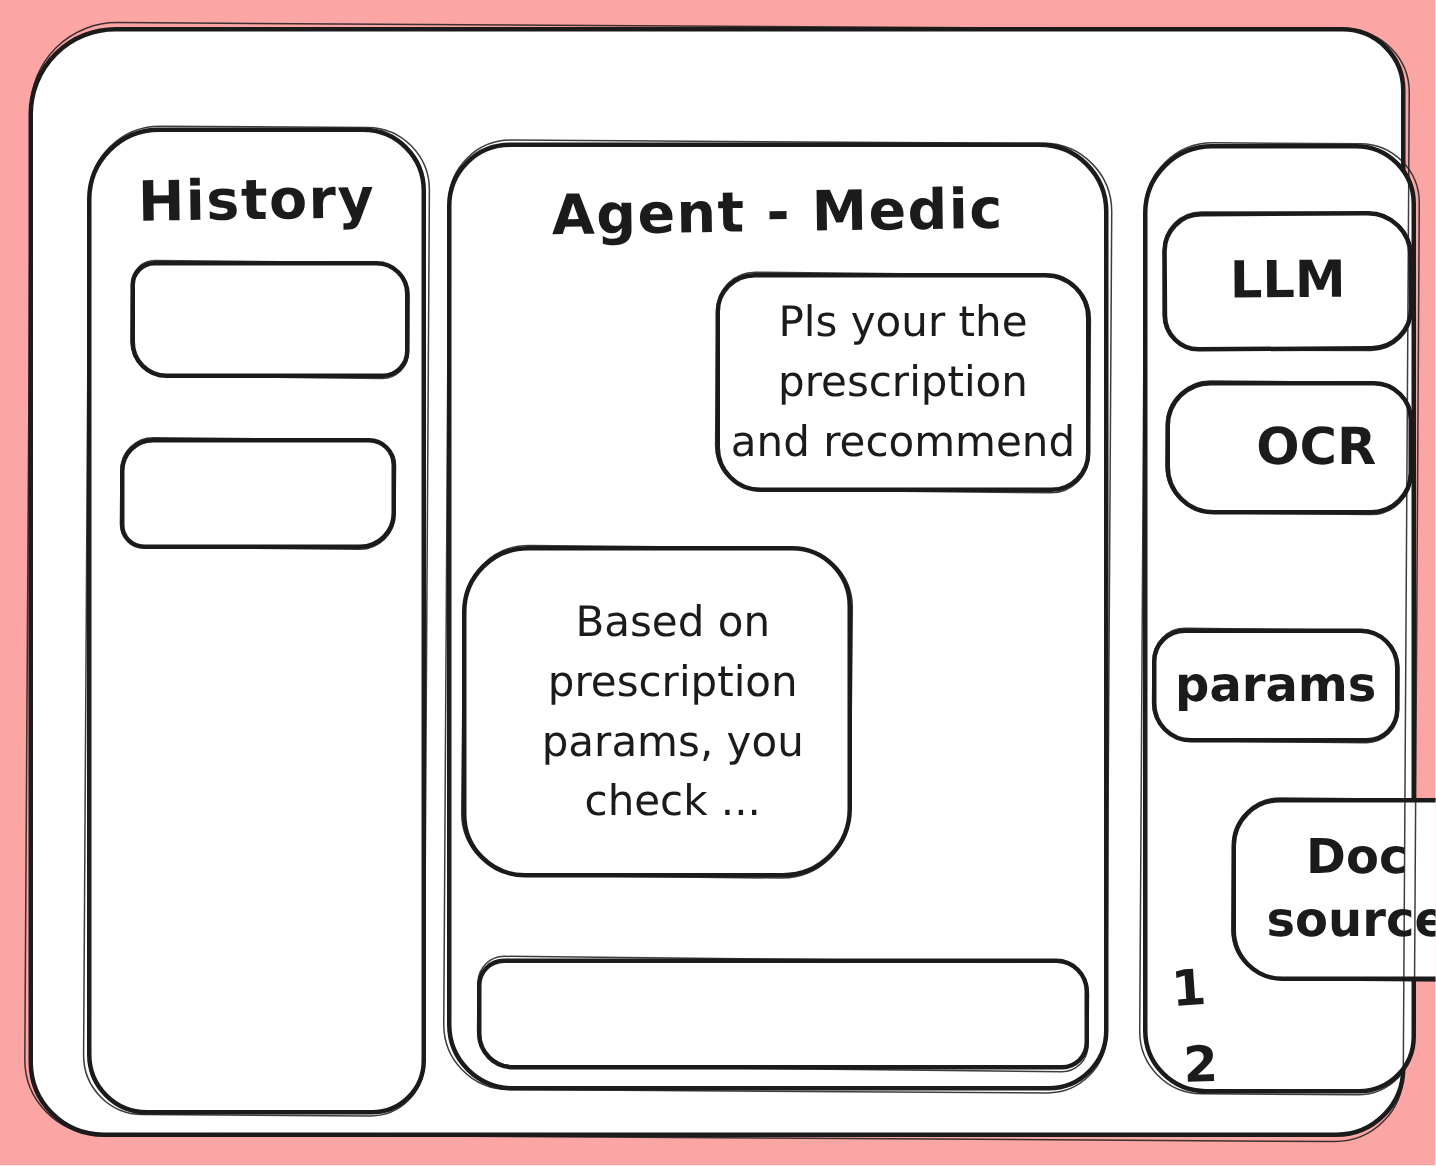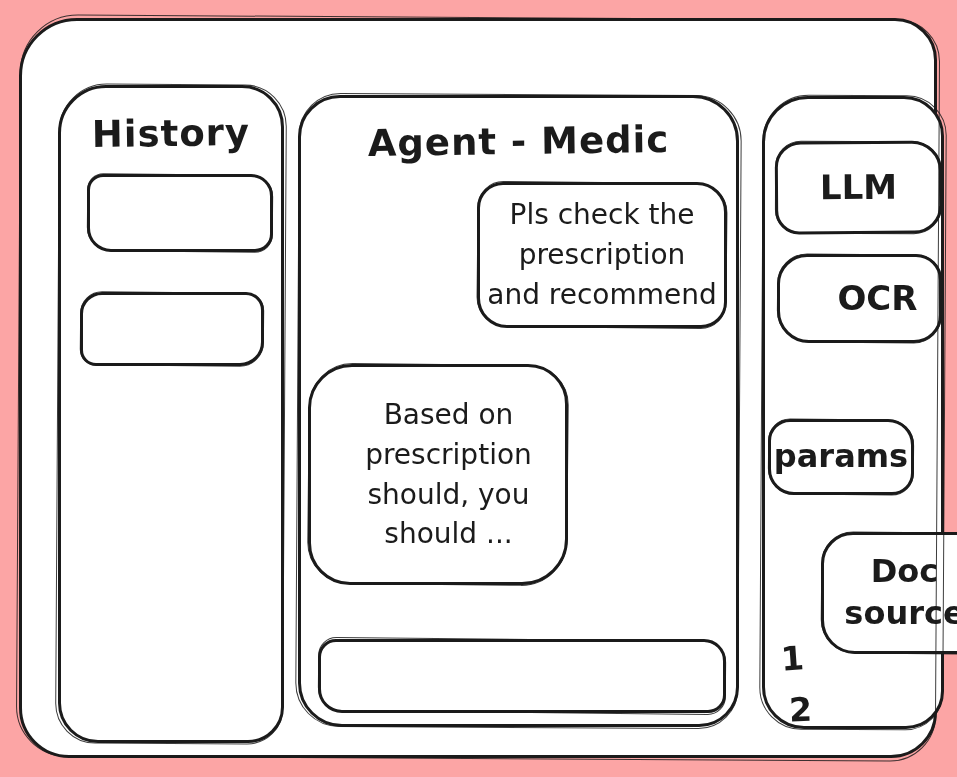--- a/index.html
+++ b/index.html
@@ -123,21 +123,21 @@
     justify-content: center;
     align-items: center;
     font-size: 34px;
     font-weight: bold;
     cursor: pointer;
     text-align: center;
     line-height: 1.3;
   }
   .btn-llm    { left: 10px; top: 42px;  width: 167px; height: 93px;  border-radius: 26px 30px 28px 24px; transform: rotate(-0.4deg); }
   .btn-ocr    { left: 12px; top: 155px; width: 165px; height: 89px;  border-radius: 30px 26px 28px 32px; padding-left: 36px; }
-  .btn-params { left: 3px;  top: 320px; width: 146px; height: 76px;  border-radius: 22px 26px 22px 26px; font-size: 32px; }
+  .btn-params { left: 3px;  top: 320px; width: 165px; height: 76px;  border-radius: 22px 26px 22px 26px; font-size: 32px; }
   .btn-doc    { left: 8px;  top: 433px; width: 167px; height: 122px; border-radius: 32px 28px 30px 34px; font-size: 32px; margin-left: 48px; }
 
   .source-item {
     position: absolute;
     font-size: 33px;
     font-weight: bold;
     cursor: pointer;
   }
   .source-item-1 { left: 16px; top: 540px; transform: rotate(-4deg); }
   .source-item-2 { left: 24px; top: 591px; transform: rotate(-2deg); }
@@ -152,30 +152,30 @@
     <div class="sketch history-panel">
       <div class="panel-title">History</div>
       <div class="sketch tight history-item-1"></div>
       <div class="sketch tight history-item-2"></div>
     </div>
 
     <div class="sketch chat-panel">
       <div class="panel-title">Agent - Medic</div>
 
       <div class="sketch tight bubble bubble-user">
-        <span class="line">Pls check the</span>
+        <span class="line">Pls your the</span>
         <span class="line">prescription</span>
         <span class="line">and recommend</span>
       </div>
 
       <div class="sketch tight bubble bubble-assistant">
         <span class="line">Based on</span>
         <span class="line">prescription</span>
-        <span class="line">should, you</span>
-        <span class="line">should ...</span>
+        <span class="line">params, you</span>
+        <span class="line">check ...</span>
       </div>
 
       <div class="sketch tight input-bar">
         <input type="text" placeholder="" style="">
       </div>
     </div>
 
     <div class="sketch tools-panel">
       <div class="sketch tight tool-button btn-llm">
         <span>LLM</span>

